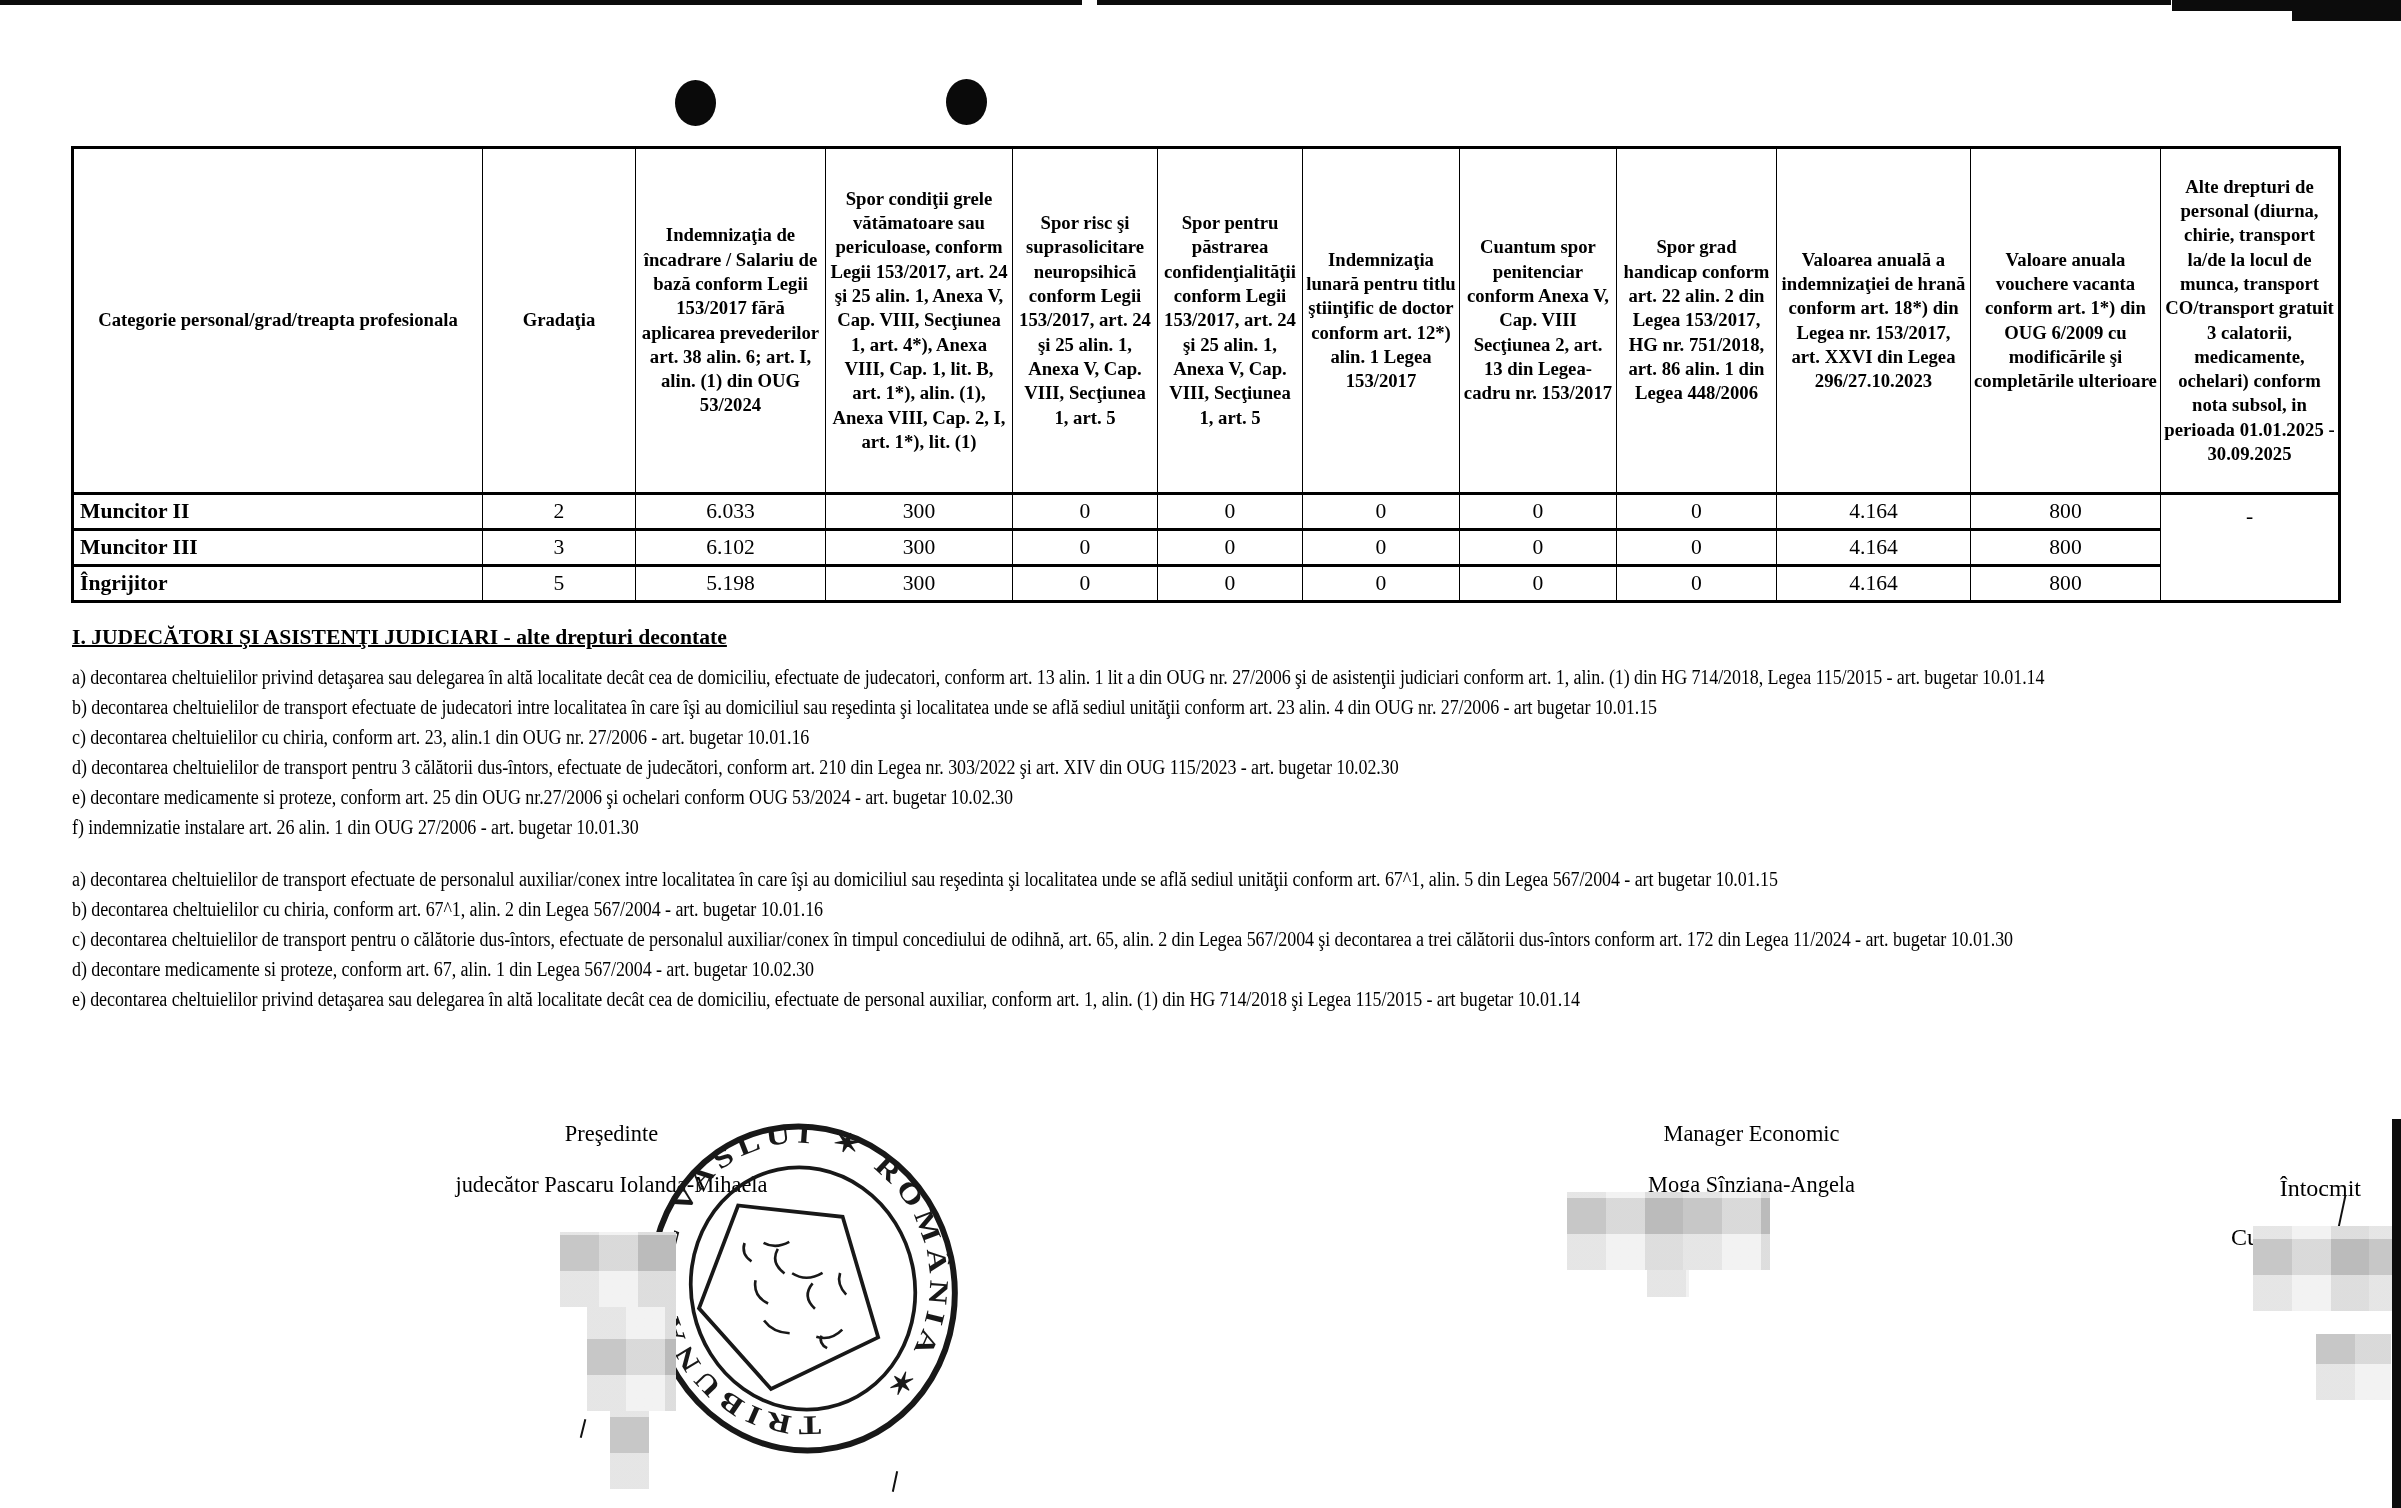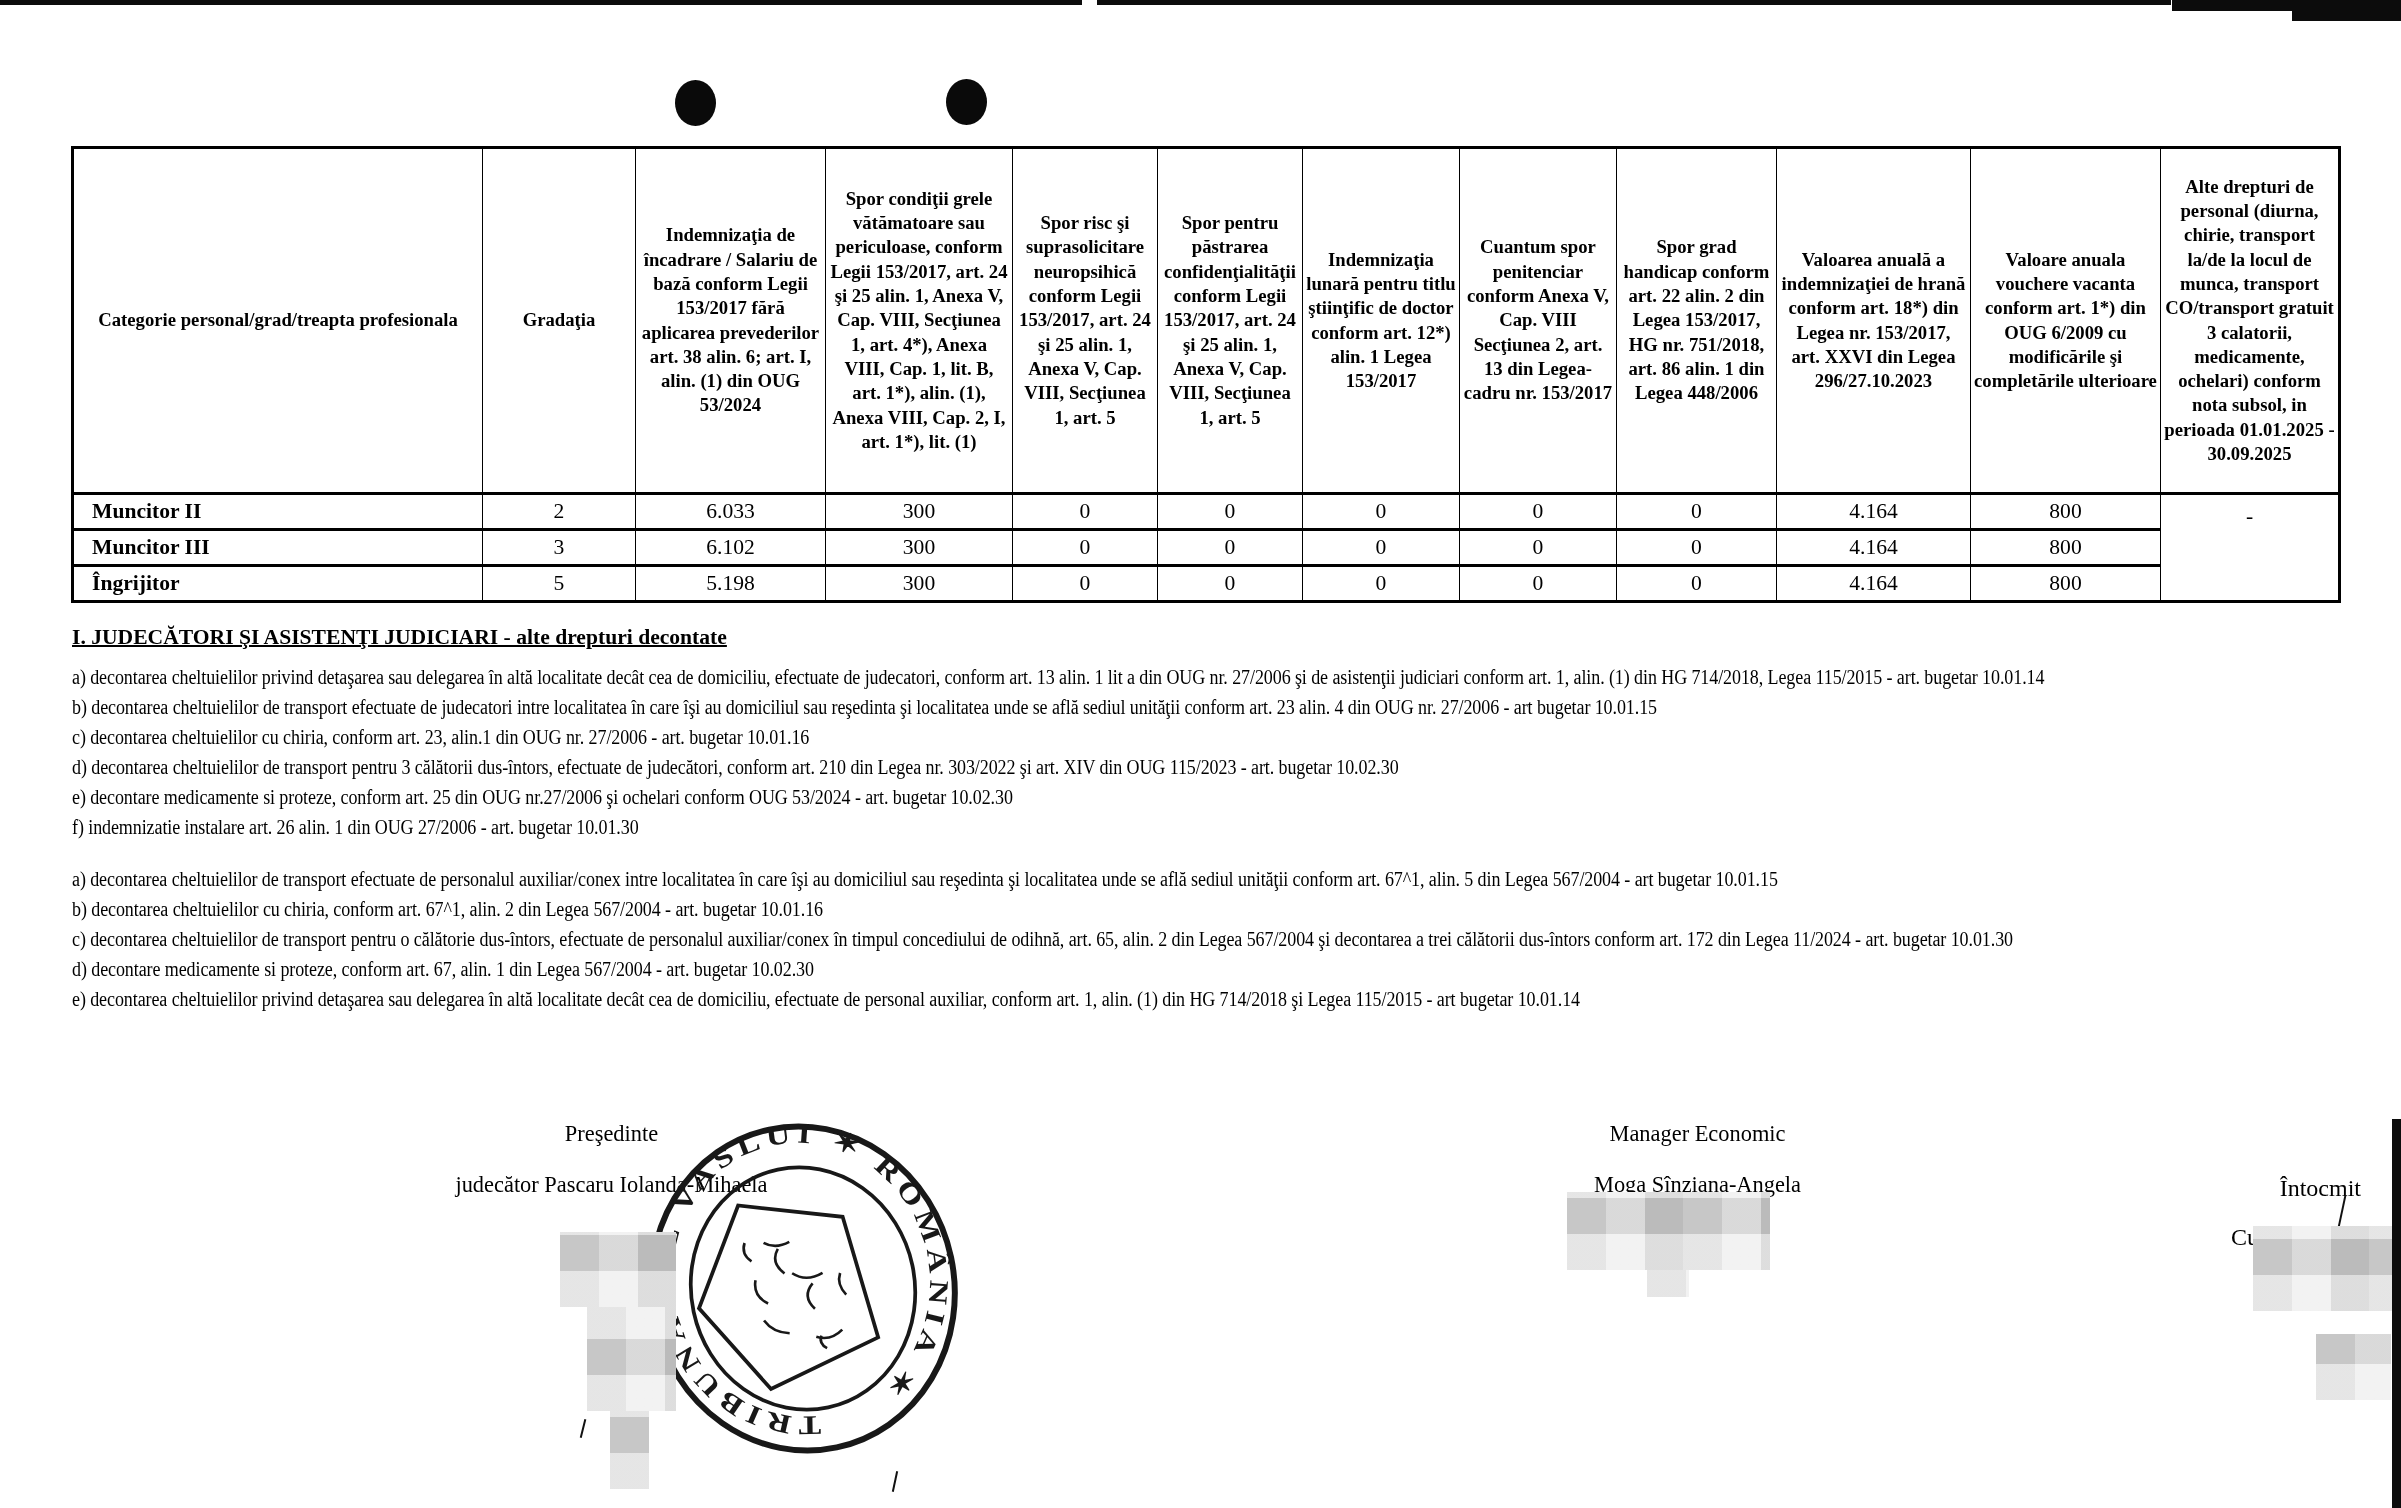--- a/index.html
+++ b/index.html
@@ -9,21 +9,21 @@
   }
   
   .art{position:absolute;background:#0c0c0c;}
   .hole{position:absolute;width:41px;height:46px;background:#0a0a0a;border-radius:50%;}
   
   table.main{position:absolute;left:71px;top:146px;border-collapse:collapse;table-layout:fixed;background:#fff;border:3.7px solid #000;}
   table.main th, table.main td{border:1.5px solid #000;overflow:hidden;}
   table.main tbody tr{border-top:3px solid #000;}
   table.main th{font-size:18.7px;font-weight:700;line-height:1.3;text-align:center;vertical-align:middle;padding:1.5px 3px;}
   th.first{text-align:left;padding-left:6px;margin-left:24px;}
-  td.cat{font-size:21.6px;font-weight:700;text-align:left;padding-left:18px;vertical-align:middle;}
+  td.cat{font-size:21.6px;font-weight:700;text-align:left;padding-left:6px;vertical-align:middle;}
   td.num{font-size:21.6px;text-align:center;vertical-align:middle;}
   td.dash{font-size:21.6px;text-align:center;vertical-align:top;padding-top:9px;}
   
   .section{position:absolute;left:72px;}
   .sec-title{font-size:21.6px;font-weight:700;text-decoration:underline;text-decoration-thickness:2.2px;margin-bottom:12px;white-space:nowrap;}
   .sec-item{font-size:20px;height:30px;line-height:30px;white-space:nowrap;transform:scaleX(0.9);transform-origin:left center;letter-spacing:-0.1px;}
   
   .sig{position:absolute;text-align:center;}
   .sig-line{font-size:22.4px;line-height:30px;white-space:nowrap;margin-top:21px;}
   .sig-small .sig-line{font-size:24px;line-height:28px;text-align:right;}
@@ -140,21 +140,21 @@
     <div class="sec-item">c) decontarea cheltuielilor de transport pentru o călătorie dus-întors, efectuate de personalul auxiliar/conex în timpul concediului de odihnă, art. 65, alin. 2 din Legea 567/2004 şi decontarea a trei călătorii dus-întors conform art. 172 din Legea 11/2024 - art. bugetar 10.01.30</div>
     <div class="sec-item">d) decontare medicamente si proteze, conform art. 67, alin. 1 din Legea 567/2004 - art. bugetar  10.02.30</div>
     <div class="sec-item">e) decontarea cheltuielilor privind detaşarea sau delegarea în altă localitate decât cea de domiciliu, efectuate de personal auxiliar, conform art. 1, alin. (1) din HG 714/2018 şi Legea 115/2015 - art bugetar 10.01.14</div>
   </div>
 
   <div class="sig" style="left:440px;top:1098px;width:343px;">
     <div class="sig-line">Preşedinte</div>
     <div class="sig-line">judecător Pascaru Iolanda-Mihaela</div>
   </div>
 
-  <div class="sig" style="left:1522px;top:1098px;width:351px;">
+  <div class="sig" style="left:1576px;top:1098px;width:351px;">
     <div class="sig-line">Manager Economic</div>
     <div class="sig-line">Moga Sînziana-Angela</div>
   </div>
 
   <div class="sig sig-small" style="left:2201px;top:1153px;width:160px;">
     <div class="sig-line">Întocmit</div>
     <div class="sig-line">Cucu Roxana</div>
     <div class="sig-line">Consilier</div>
   </div>
   <div class="slash" style="left:2341px;top:1195px;height:33px;transform:rotate(12deg);"></div>

